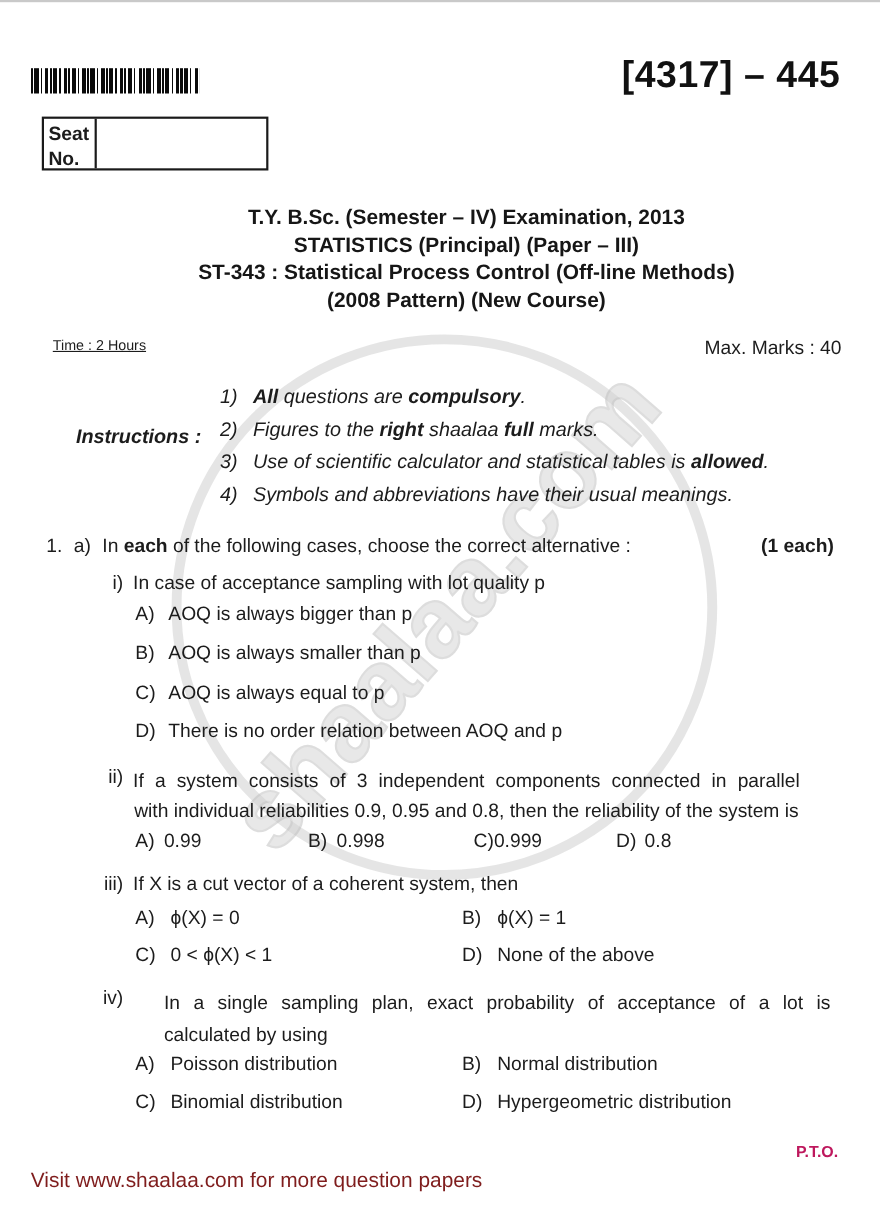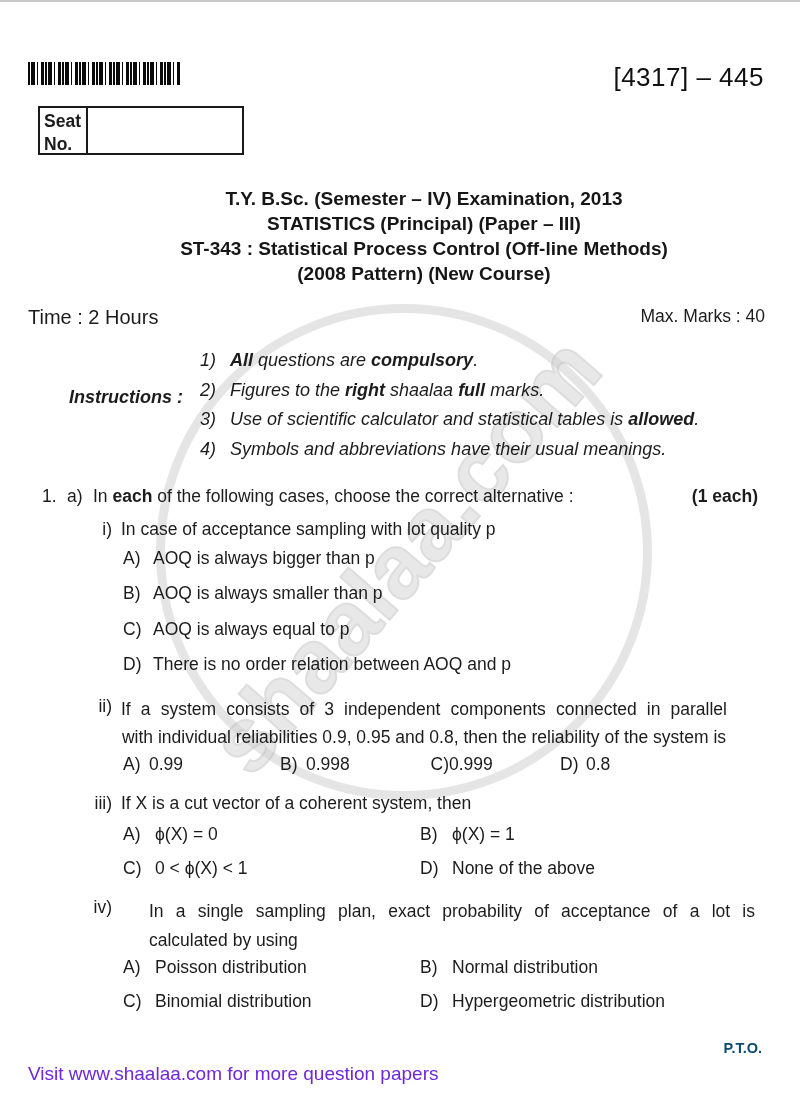--- a/index.html
+++ b/index.html
@@ -33,41 +33,41 @@
   .content{position:relative;z-index:1;}
 
   
   .barcode{
     position:absolute;left:28px;top:62px;width:153px;height:23px;
     background:repeating-linear-gradient(90deg,
       #0a0a0a 0 2px,#fff 2px 3px,#0a0a0a 3px 7px,#fff 7px 9px,
       #0a0a0a 9px 10px,#fff 10px 13px,#0a0a0a 13px 16px,#fff 16px 17px);
   }
   .paper-number{
-    position:absolute;right:36px;top:62px;
-    font-size:26px;font-weight:normal;letter-spacing:.5px;color:#111;
+    position:absolute;right:36px;top:49px;
+    font-size:34px;font-weight:bold;letter-spacing:.5px;color:#111;
   }
   .seat-box{
     position:absolute;left:38px;top:106px;width:206px;height:49px;
     box-sizing:border-box;border:2px solid #1a1a1a;display:flex;background:#fff;
   }
   .seat-label{
     width:48px;box-sizing:border-box;border-right:2px solid #1a1a1a;
     font-weight:bold;font-size:17.5px;line-height:1.32;padding:2px 0 0 4px;
   }
   .seat-field{flex:1;}
 
   
   .titles{
     position:absolute;left:0;top:186px;width:100%;
     text-align:center;font-weight:bold;font-size:19px;line-height:25px;color:#161616;margin-left:24px;
   }
 
   
-  .meta-time{position:absolute;left:28px;top:306px;font-size:20px;}
+  .meta-time{position:absolute;left:48px;top:306px;font-size:13px;text-decoration:underline;}
   .meta-marks{position:absolute;right:35px;top:306px;font-size:17.5px;}
 
   
   .instr-label{
     position:absolute;left:69px;top:350px;
     font-size:18px;font-weight:bold;font-style:italic;margin-top:37px;
   }
   .instr-items{
     position:absolute;left:200px;top:350px;width:562px;
     font-size:18px;font-style:italic;
@@ -96,22 +96,22 @@
   .opt-inline .oi{position:absolute;white-space:nowrap;}
   .opt-inline .oi .ol{display:inline-block;min-width:26px;}
 
   .opt-grid{position:absolute;left:123px;width:620px;font-size:17.5px;}
   .opt-grid .grow{display:flex;height:34.4px;line-height:21px;}
   .opt-grid .cell{display:flex;}
   .opt-grid .cell.c1{width:297px;flex:0 0 297px;}
   .opt-grid .ol{width:32px;flex:0 0 32px;}
 
   
-  .pto{position:absolute;right:38px;top:1040px;font-size:14.5px;font-weight:bold;color:#0c4a6e;}
-  .site-footer{position:absolute;left:28px;top:1063px;font-size:19px;color:#6d28d9;}
+  .pto{position:absolute;right:38px;top:1040px;font-size:14.5px;font-weight:bold;color:#be185d;}
+  .site-footer{position:absolute;left:28px;top:1063px;font-size:19px;color:#7f1d1d;}
 </style>
 </head>
 <body>
 
 <div id="paper">
   <div class="scan-edge"></div>
 
   <div class="wm-ring"></div>
   <div class="wm-text-box">
     <span>shaalaa.com</span>

